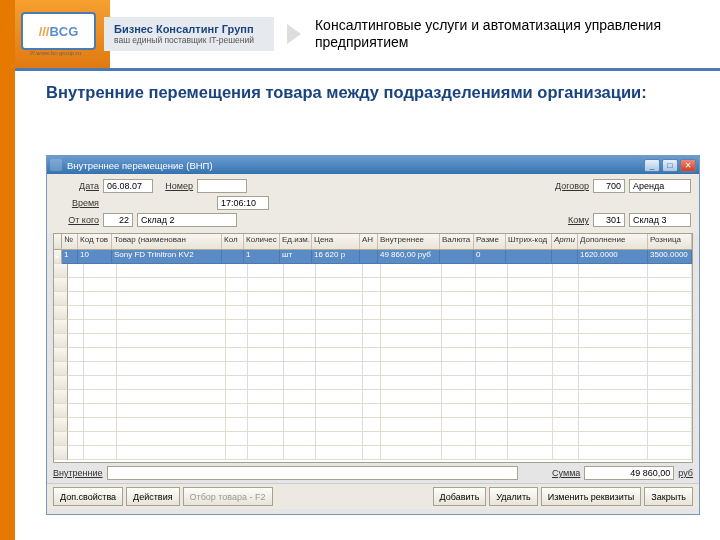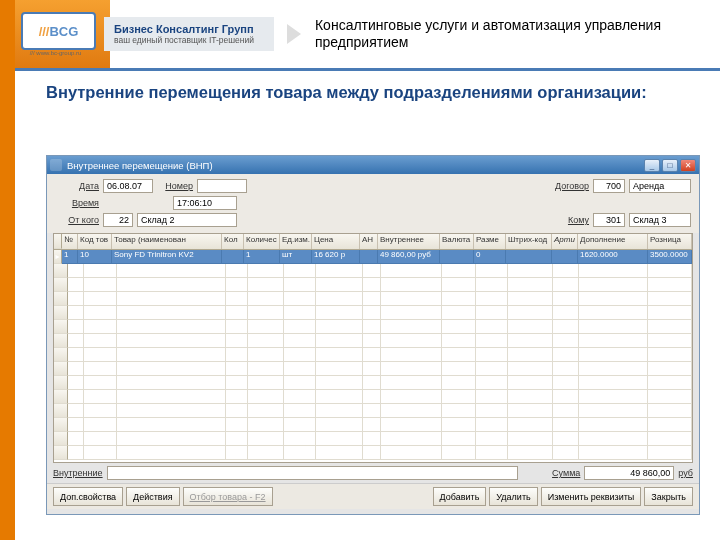--- a/index.html
+++ b/index.html
@@ -50,21 +50,21 @@
   .grid-row.sel { background: #5a8bc4; color: #fff; }
   .gc { border-right: 1px solid #e0dcd0; border-bottom: 1px solid #e0dcd0; padding: 0 2px; font-size: 8px; overflow:hidden; white-space:nowrap; }
   .grid-row.sel .gc { border-color: #4a7ab0; }
   .row-handle { width: 14px; background: linear-gradient(#f8f6f0,#e8e4d8); border-right:1px solid #b0a890; border-bottom:1px solid #e0dcd0; display:flex;align-items:center;justify-content:center; }
   .row-handle.sel::before { content: '▸'; font-size: 8px; }
 
   .comment-row { display:flex; align-items:center; gap: 4px; padding: 3px 6px; }
   .op-row { display:flex; justify-content:flex-end; padding: 0 8px 3px 8px; font-size: 8.5px; color:#333; }
   .btn-row { display:flex; gap: 3px; padding: 3px 6px; border-top: 1px solid #ccc; background:#ece9e2; }
   .btn { height: 19px; padding: 0 6px; background: linear-gradient(#fdfdfb,#e8e4d8); border: 1px solid #a8a090; font-size: 9px; cursor:pointer; display:flex; align-items:center; }
-  .btn.disabled { color: #999; text-decoration: underline; }
+  .btn.disabled { color: #999; }
 </style>
 </head>
 <body>
 
 <div class="orange-strip"></div>
 <div class="top-band"></div>
 
 <div class="header">
   <div style="display:flex;flex-direction:column;align-items:center">
     <div class="logo-box">
@@ -107,21 +107,21 @@
       <span class="lbl" style="width:36px">Номер</span>
       <span class="fld" style="width:50px"></span>
       <span class="spacer"></span>
       <span class="lbl">Договор</span>
       <span class="fld" style="width:32px;text-align:right;justify-content:flex-end">700</span>
       <span class="fld bold" style="width:62px">Аренда</span>
     </div>
     <div class="row">
       <span class="lbl" style="width:44px">Время</span>
       <span style="width:50px"></span>
-      <span class="fld" style="width:64px;margin-left:16px">17:06:10</span>
+      <span class="fld" style="width:52px;margin-left:60px">17:06:10</span>
     </div>
     <div class="row">
       <span class="lbl" style="width:44px">От кого</span>
       <span class="fld" style="width:30px;text-align:right;justify-content:flex-end">22</span>
       <span class="fld bold" style="width:100px">Склад 2</span>
       <span class="spacer"></span>
       <span class="lbl">Кому</span>
       <span class="fld" style="width:32px;text-align:right;justify-content:flex-end">301</span>
       <span class="fld bold" style="width:62px">Склад 3</span>
     </div>

